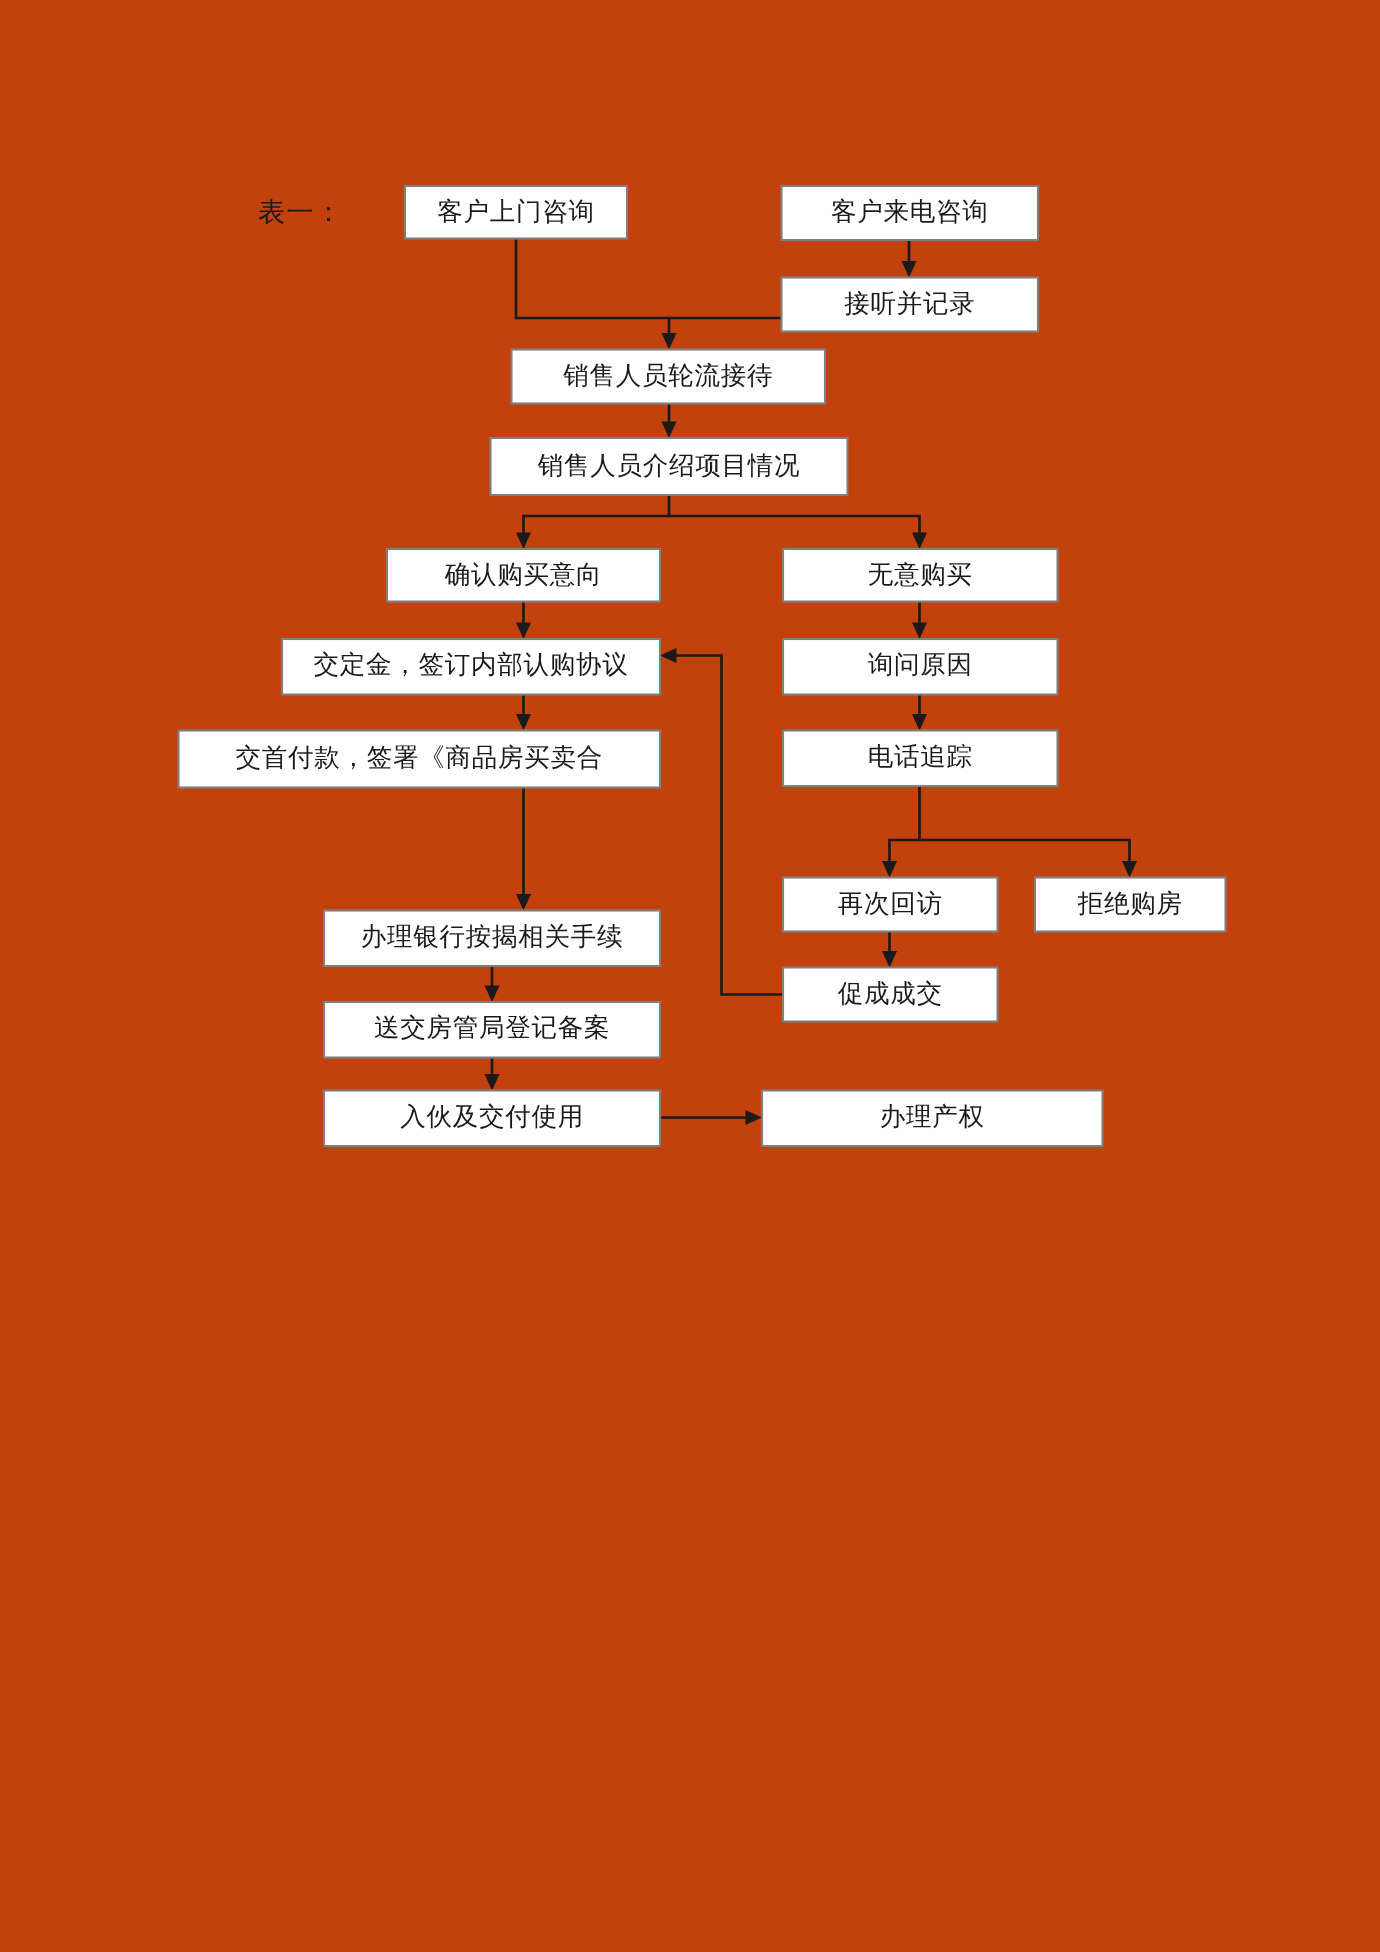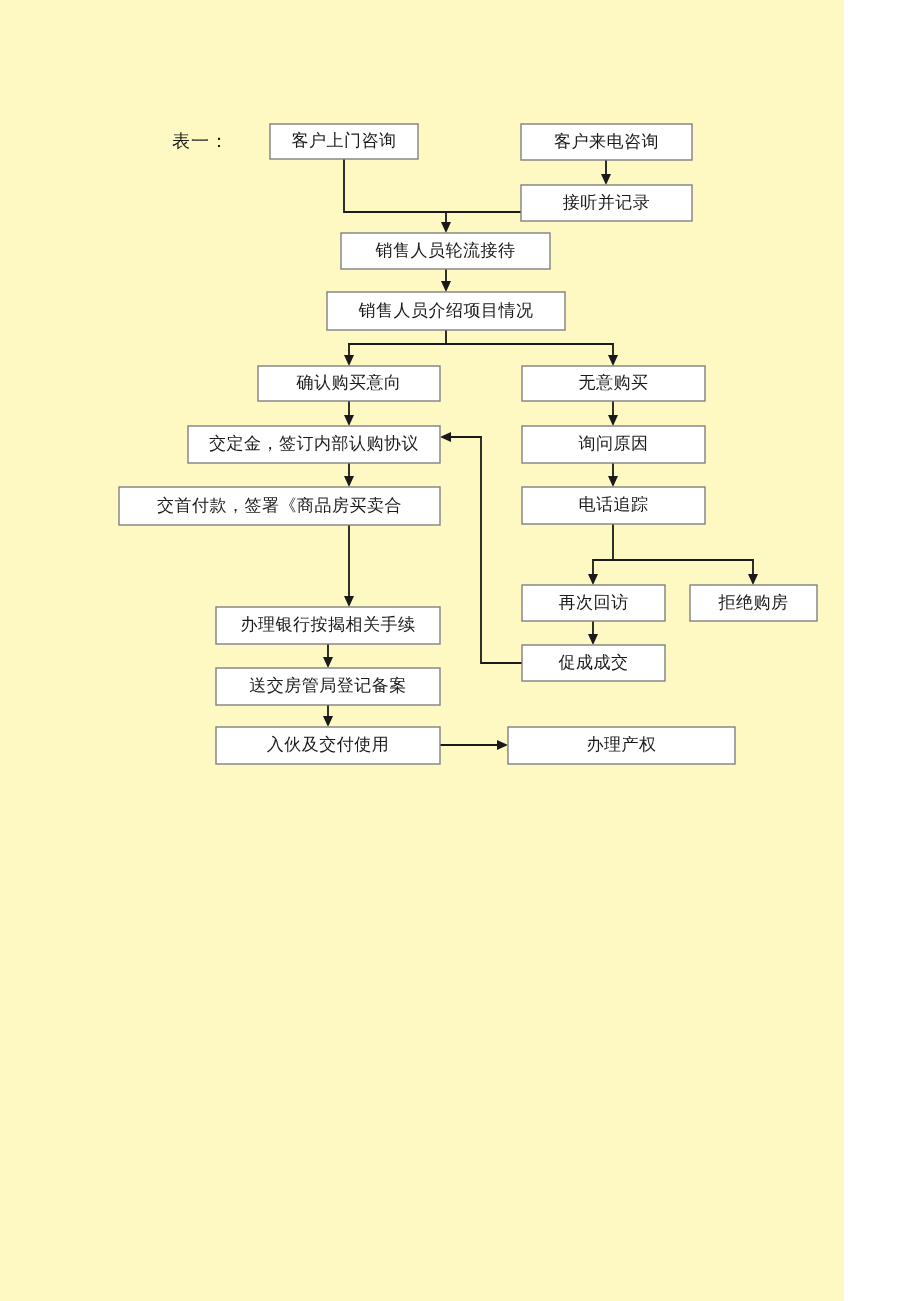--- a/index.html
+++ b/index.html
@@ -10,23 +10,23 @@
   }
   body {
     width: 920px;
     height: 1301px;
     font-family: "Liberation Serif", "DejaVu Serif", serif;
     color: #000000;
     overflow: hidden;
   }
   #page {
     position: relative;
-    width: 844px;
+    width: 920px;
     height: 1301px;
-    background: #fef9c3;
+    background: #c2410c;
   }
   #flow-svg {
     position: absolute;
     left: 0;
     top: 0;
     width: 920px;
     height: 1301px;
     display: block;
   }
   .box-rect {

